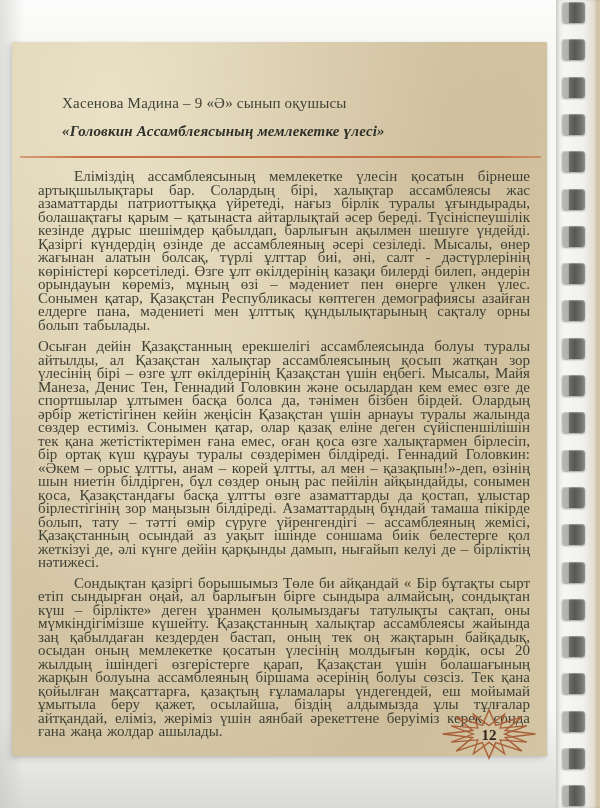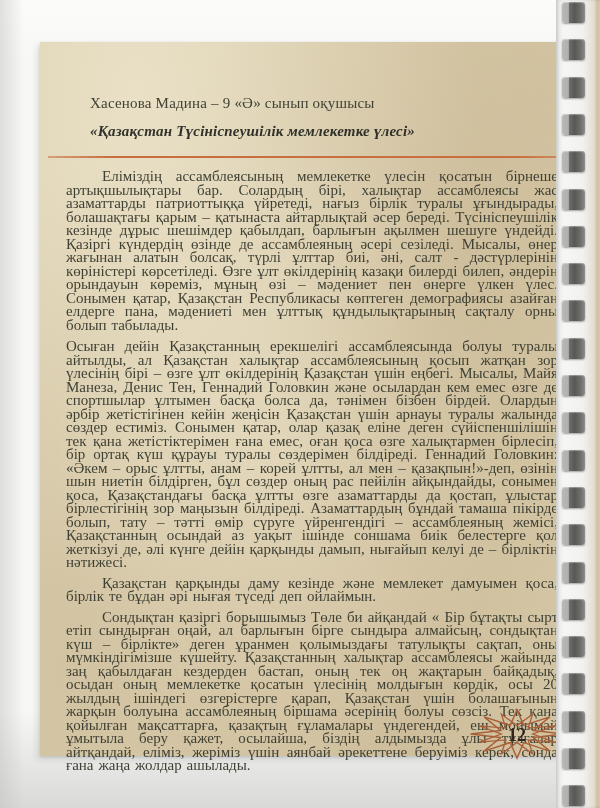--- a/index.html
+++ b/index.html
@@ -8,21 +8,21 @@
     font-family:"Liberation Serif","DejaVu Serif",serif;
   }
   .scan{
     position:relative;width:600px;height:808px;overflow:hidden;
     background-color:#f7f7f5;
     background-image:
       linear-gradient(90deg, rgba(190,190,188,.45) 0px, rgba(255,255,255,0) 4%),
       linear-gradient(180deg, rgba(255,255,255,.6) 0%, rgba(255,255,255,0) 8%, rgba(0,0,0,0) 88%, rgba(110,110,108,.22) 100%);
   }
   .paper{
-    position:absolute;left:40px;top:42px;width:535px;height:714px;
+    position:absolute;left:12px;top:42px;width:535px;height:714px;
     background-color:var(--paper,#d8cbaa);
     background-image:
       radial-gradient(ellipse at 18% 8%,  rgba(255,250,232,.45), transparent 55%),
       radial-gradient(ellipse at 78% 28%, rgba(186,166,130,.28), transparent 50%),
       radial-gradient(ellipse at 45% 58%, rgba(255,248,228,.30), transparent 55%),
       radial-gradient(ellipse at 72% 92%, rgba(182,158,122,.30), transparent 50%),
       radial-gradient(ellipse at 8%  88%, rgba(198,178,146,.32), transparent 55%),
       radial-gradient(ellipse at 95% 5%,  rgba(205,185,150,.35), transparent 45%);
     box-shadow:-3px 3px 7px rgba(0,0,0,.10), 0 1px 3px rgba(0,0,0,.12);
   }
@@ -49,46 +49,45 @@
   .body-text p.indented{text-indent:36px;}
   .body-text p.gap-sm{margin-top:8px;}
   .body-text p.gap-md{margin-top:7px;}
   .starburst{
     position:absolute;left:430px;top:666px;width:94px;height:52px;
   }
   .starburst svg{position:absolute;left:0;top:0;}
   .page-num{
     position:absolute;left:0;top:0;width:94px;height:52px;
     display:flex;align-items:center;justify-content:center;
-    font-size:18px;font-weight:bold;color:#33251c;padding-top:2px;box-sizing:border-box;
+    font-size:15px;font-weight:bold;color:#33251c;padding-top:2px;box-sizing:border-box;
   }
   .binding{
     position:absolute;left:556px;top:0;width:44px;height:808px;
     background:linear-gradient(90deg,#e6e6e4 0%,#f6f6f4 18%,#f1f1ef 62%,#e4ddd0 86%,#cfc0a4 94%,#d6c8ae 100%);
     box-shadow:inset 2px 0 3px rgba(0,0,0,.12);
   }
   .comb{
     position:absolute;left:6px;width:23px;height:21px;border-radius:3px;
     background:linear-gradient(90deg,#b8b8b6 0%,#b0b0ae 28%,#6e6e6c 30%,#585856 55%,#6b6b69 78%,#8a8a88 100%);
     box-shadow:0 1px 2px rgba(0,0,0,.35), inset 0 1px 1px rgba(255,255,255,.35);
   }
 </style>
 </head>
 <body>
 
 <div class="scan">
 
   <div class="paper">
     <div class="author">Хасенова Мадина – 9 «Ә» сынып оқушысы</div>
-    <div class="essay-title">«Қазақстан Түсініспеушілік мемлекетке үлесі»</div>
+    <div class="essay-title">«Головкин Ассамблеясының мемлекетке үлесі»</div>
     <hr class="divider">
     <div class="body-text">
       <p class="indented">Еліміздің ассамблеясының мемлекетке үлесін қосатын бірнеше артықшылықтары бар.  Солардың бірі, халықтар ассамблеясы жас азаматтарды патриоттыққа үйретеді, нағыз бірлік туралы ұғындырады, болашақтағы қарым – қатынаста айтарлықтай әсер береді. Түсініспеушілік кезінде дұрыс шешімдер қабылдап, барлығын  ақылмен шешуге үндейді. Қазіргі күндердің өзінде де ассамблеяның әсері сезіледі. Мысалы, өнер жағынан алатын болсақ, түрлі ұлттар биі,  әні,  салт - дәстүрлерінің көріністері көрсетіледі. Өзге ұлт өкілдерінің казақи билерді билеп,  әндерін орындауын көреміз, мұның өзі – мәдениет пен  өнерге үлкен үлес. Сонымен қатар, Қазақстан Республикасы көптеген демографиясы азайған елдерге пана, мәдениеті мен ұлттық құндылықтарының сақталу орны болып табылады.</p>
       <p class="gap-sm">Осыған дейін Қазақстанның ерекшелігі ассамблеясында болуы туралы айтылды, ал Қазақстан халықтар ассамблеясының қосып жатқан зор үлесінің бірі – өзге ұлт өкілдерінің Қазақстан үшін еңбегі. Мысалы, Майя Манеза, Денис  Тен, Геннадий Головкин және осылардан кем емес өзге де спортшылар ұлтымен басқа болса да,  тәнімен бізбен бірдей. Олардың әрбір жетістігінен кейін жеңісін Қазақстан үшін  арнауы туралы жалында сөздер естиміз. Сонымен қатар, олар қазақ еліне деген сүйіспеншілішін тек қана жетістіктерімен ғана емес, оған қоса өзге халықтармен бірлесіп, бір  ортақ күш құрауы туралы сөздерімен білдіреді. Геннадий Головкин:  «Әкем – орыс ұлтты, анам – корей ұлтты, ал мен – қазақпын!»-деп, өзінің шын ниетін білдірген, бұл сөздер оның рас пейілін айқындайды, сонымен қоса, Қазақстандағы басқа ұлтты өзге  азаматтарды да қостап,  ұлыстар бірлестігінің зор маңызын білдіреді.  Азаматтардың бұндай тамаша пікірде болып, тату – тәтті өмір сүруге үйренгендігі – ассамблеяның жемісі, Қазақстанның осындай аз уақыт ішінде соншама биік белестерге қол жеткізуі де, әлі күнге дейін қарқынды дамып, нығайып келуі де – бірліктің нәтижесі.</p>
-      <p class="indented gap-md">Қазақстан қарқынды даму  кезінде және мемлекет дамуымен қоса, бірлік те бұдан әрі нығая түседі деп ойлаймын.</p>
       <p class="indented gap-md">Сондықтан қазіргі борышымыз Төле би айқандай « Бір бұтақты сырт етіп сындырған оңай, ал барлығын бірге сындыра алмайсың, сондықтан күш – бірлікте» деген ұранмен қолымыздағы татулықты сақтап, оны  мүмкіндігімізше күшейту. Қазақстанның халықтар ассамблеясы жайында заң қабылдаған кездерден бастап, оның тек оң жақтарын байқадық, осыдан оның мемлекетке қосатын үлесінің молдығын көрдік, осы 20 жылдың ішіндегі өзгерістерге қарап, Қазақстан үшін  болашағының жарқын болуына ассамблеяның біршама әсерінің болуы сөзсіз. Тек қана қойылған мақсаттарға, қазақтың ғұламалары үндегендей, еш мойымай ұмытыла беру қажет, осылайша, біздің алдымызда ұлы тұлғалар айтқандай, еліміз, жеріміз үшін аянбай әрекеттене беруіміз керек, сонда ғана жаңа жолдар ашылады.</p>
     </div>
 
     <div class="starburst">
       <svg width="94" height="52" viewBox="0 0 100 56">
         <polygon fill="none" style="stroke:var(--star,#a8603a)" stroke-width="1.6" stroke-linejoin="miter" points="100,28 67.6,31.8 85.4,46.4 57.3,37.2 50,54 42.7,37.2 14.6,46.4 32.4,31.8 0,28 32.4,24.2 14.6,9.6 42.7,18.8 50,2 57.3,18.8 85.4,9.6 67.6,24.2"></polygon>
         <polygon fill="none" style="stroke:var(--star,#a8603a)" stroke-width="1.4" stroke-linejoin="miter" points="90.7,36.8 62,34.4 66.8,49.3 50,37 33.2,49.3 38,34.4 9.3,36.8 33,28 9.3,19.2 38,21.6 33.2,6.7 50,19 66.8,6.7 62,21.6 90.7,19.2 67,28"></polygon>
       </svg>
       <span class="page-num">12</span>
     </div>

